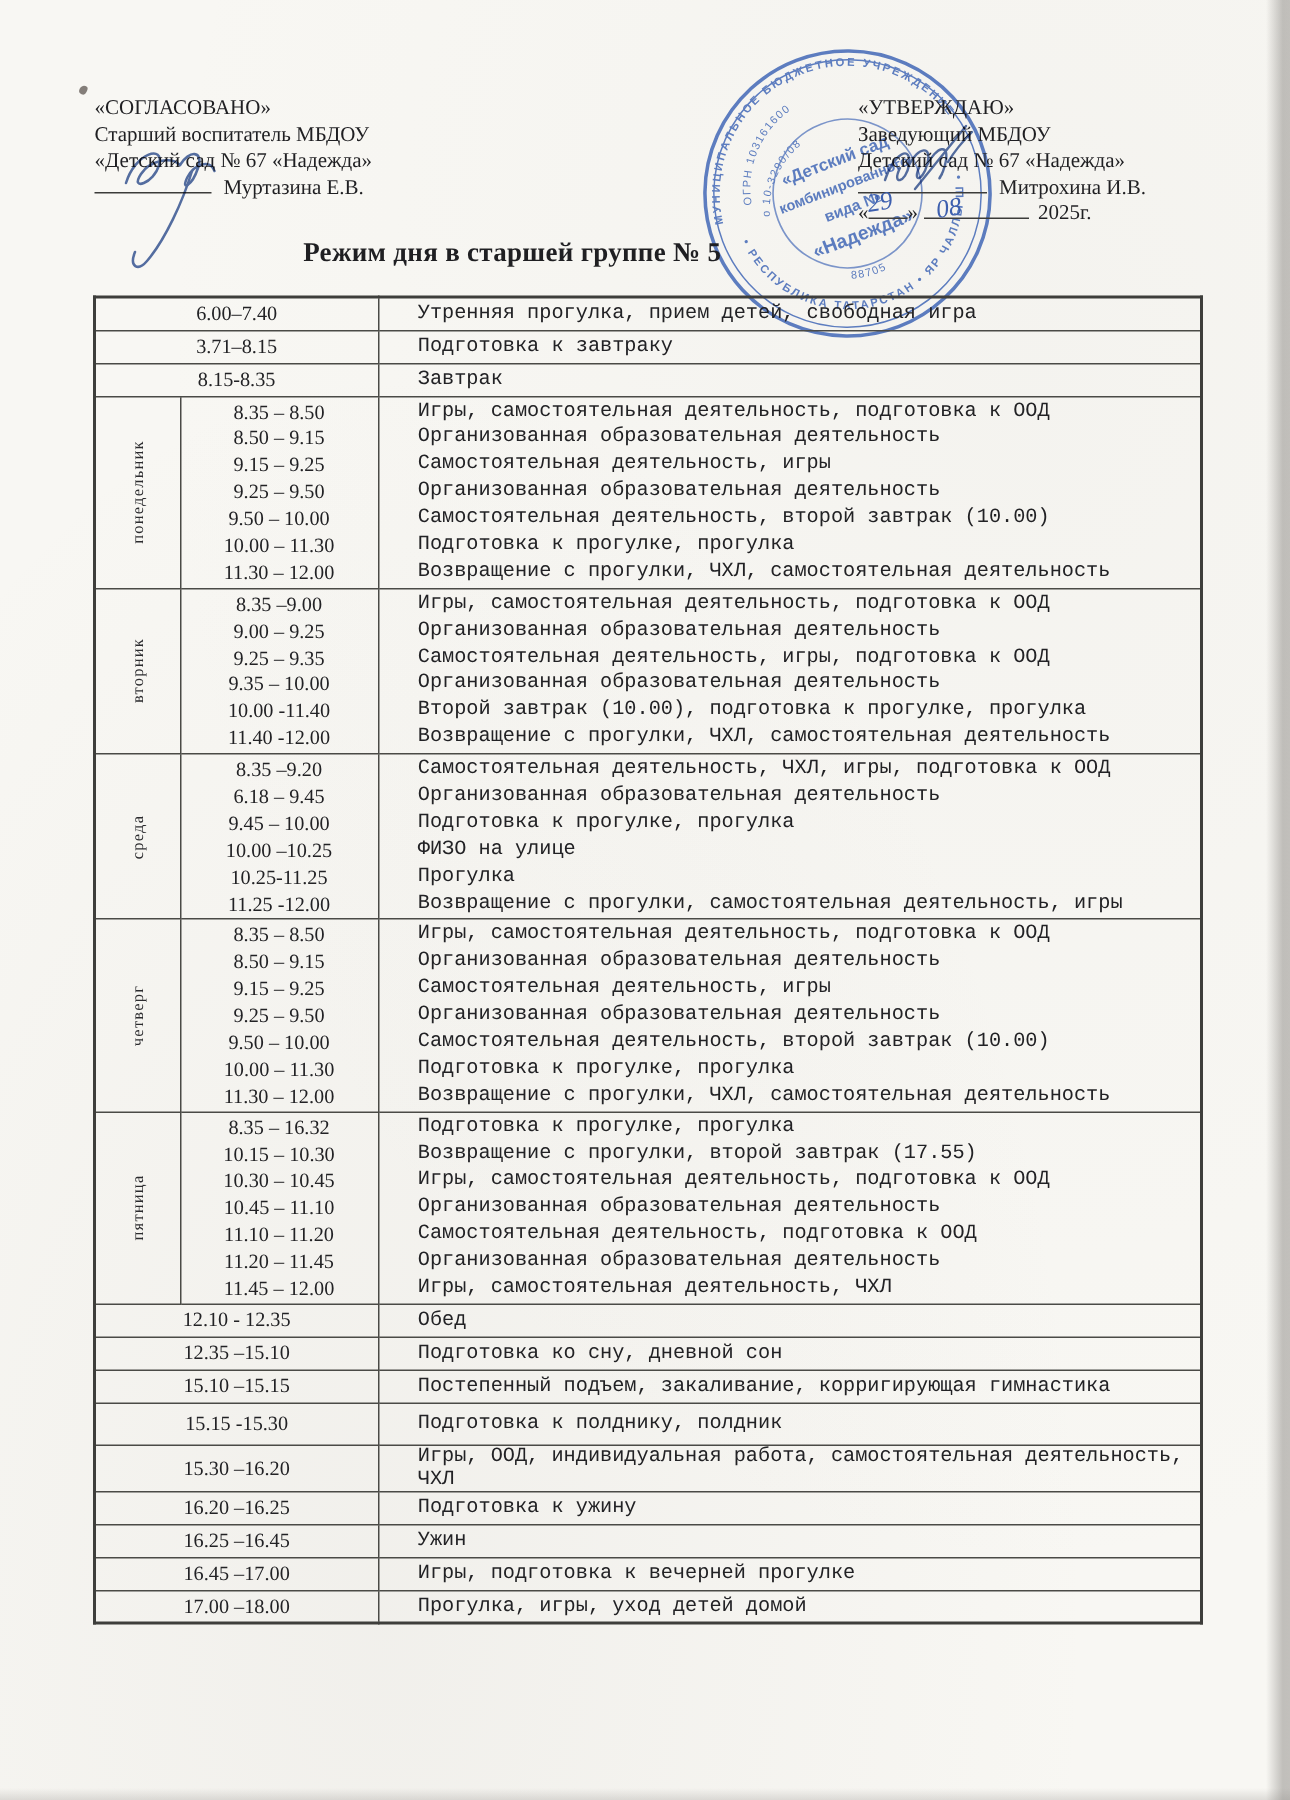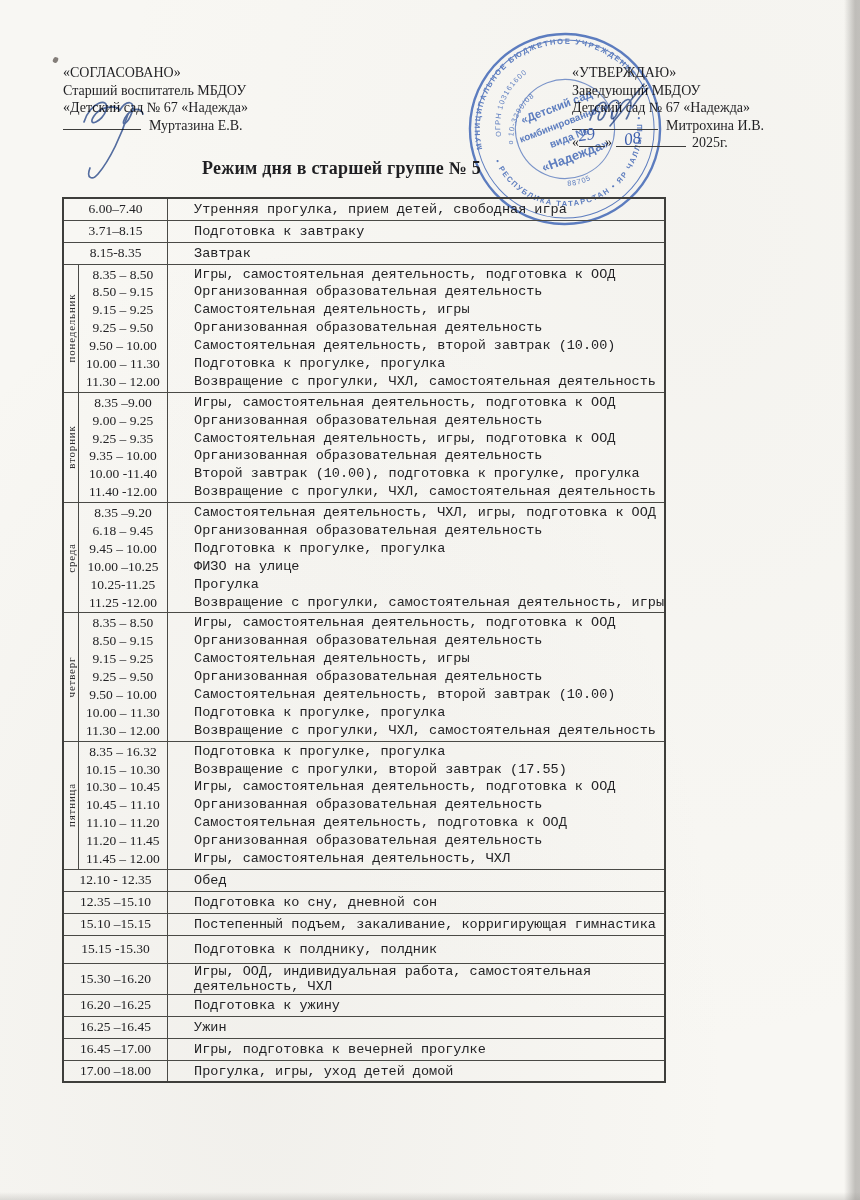--- a/index.html
+++ b/index.html
@@ -47,21 +47,21 @@
   .stamp .ring{font-size:7.6px;font-weight:bold;letter-spacing:1.6px;}
   .stamp .arc2{font-size:7.4px;letter-spacing:1px;}
   .stamp circle{stroke:#4a71c4;fill:none;}
   .stamp .ctr{text-anchor:middle;font-weight:bold;}
 
   
   .doc-title{position:absolute;left:0;top:158px;width:683px;text-align:center;
     font-size:18px;font-weight:bold;letter-spacing:.2px;}
 
   
-  table.sched{position:absolute;left:62px;top:197px;width:604px;
+  table.sched{position:absolute;left:62px;top:197px;width:740px;
     border-collapse:collapse;font-size:13.5px;color:#222225;}
   table.sched{border:2px solid #3e3e3b;}
   .sched td{border:1px solid #4a4a46;padding:0;}
   .sched tr{height:22px;}
   .sched tr:nth-child(12){height:28px;}
   .sched tr:nth-child(13){height:26px;}
   td.time{text-align:center;vertical-align:middle;}
   td.act{padding-left:26px;vertical-align:middle;font-family:Liberation Mono, monospace;}
   td.multi{vertical-align:top;padding-top:1px;padding-bottom:1px;}
   td.multi div{height:17.9px;line-height:17.9px;white-space:nowrap;}

